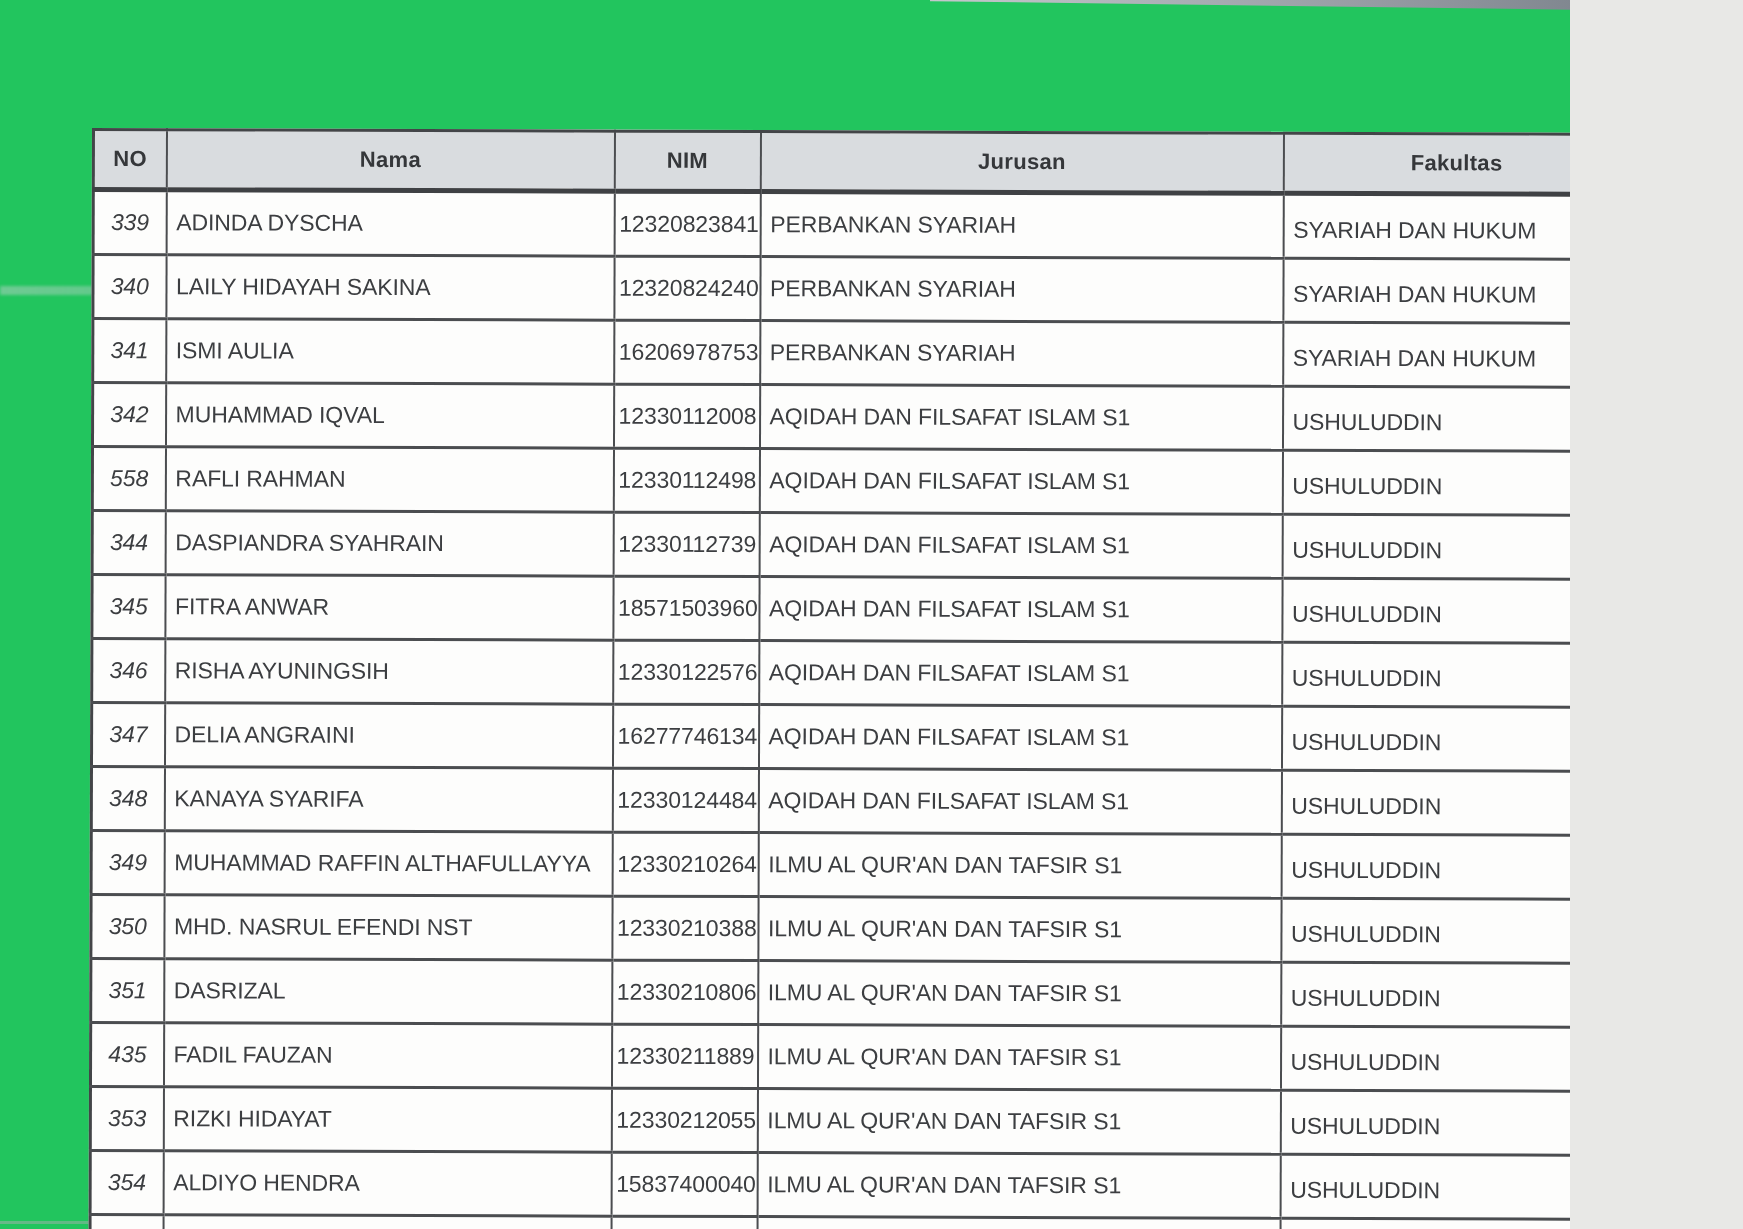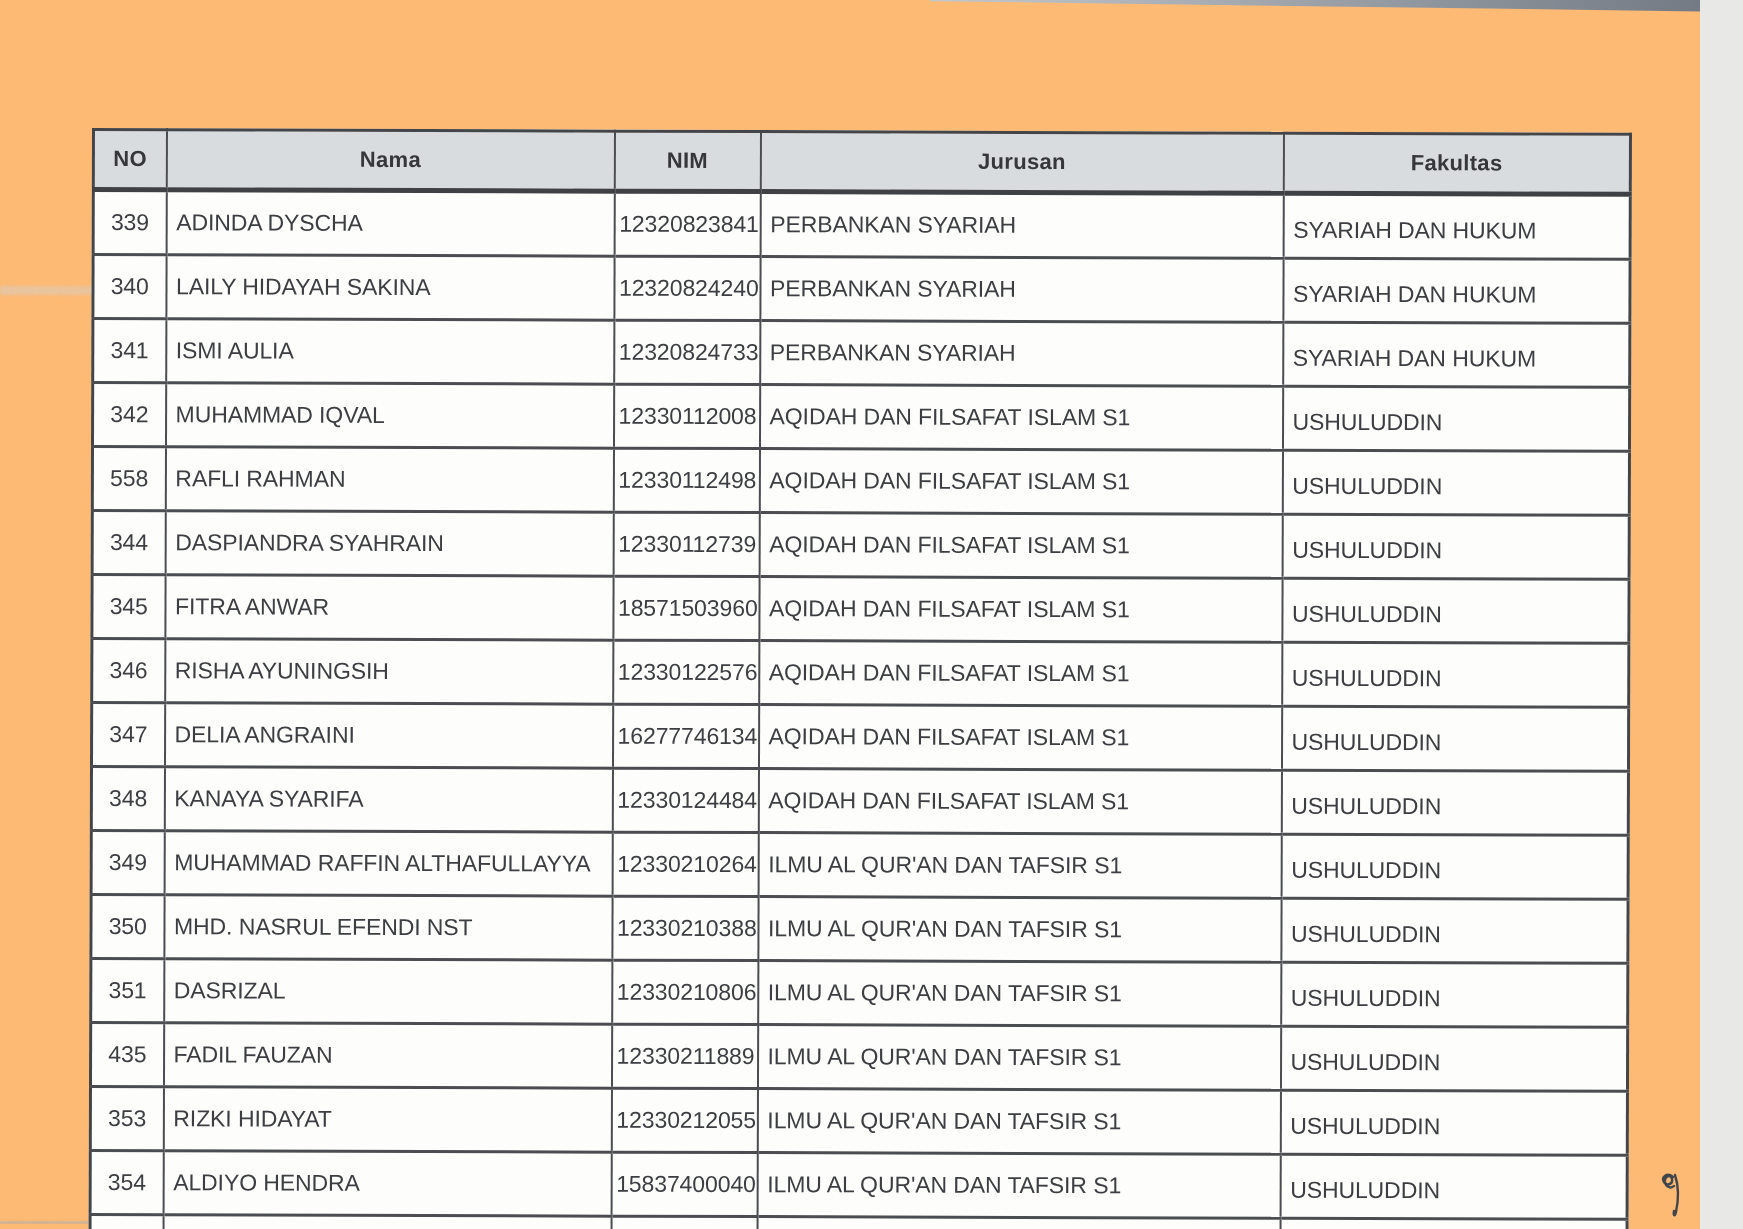--- a/index.html
+++ b/index.html
@@ -2,23 +2,23 @@
 <html><head>
 <meta charset="utf-8">
 <style>
   html, body {
     margin: 0;
     padding: 0;
     background: #e8e8e6;
   }
   .page {
     position: relative;
-    width: 1700px;
+    width: 1570px;
     height: 1229px;
-    background: #fdba74;
+    background: #22c55e;
     overflow: hidden;
     font-family: "Liberation Sans", "DejaVu Sans", sans-serif;
   }
 
   
   .sheet {
     position: absolute;
     left: 92px;
     top: 128px;
     transform: rotate(0.18deg);
@@ -52,21 +52,21 @@
   }
   table.students tbody td {
     height: 52px;
     color: #3c3e41;
     font-size: 23px;
     letter-spacing: -0.1px;
     border-bottom-width: 3px;
     vertical-align: middle;
     background: transparent;
   }
-  td.c-no   { text-align: center; }
+  td.c-no   { text-align: center; font-style: italic; }
   td.c-nama { text-align: left; padding-left: 9px; }
   td.c-nim  { text-align: center; padding: 0 4px; font-size: 22.5px; }
   td.c-jurusan  { text-align: left; padding-left: 9px; }
   td.c-fakultas { text-align: left; padding-left: 9px; padding-top: 8px; }
 
   
   .scan-edge-top {
     position: absolute;
     top: 0;
     left: 930px;
@@ -145,21 +145,21 @@
           <tr>
       <td class="c-no">340</td>
       <td class="c-nama">LAILY HIDAYAH SAKINA</td>
       <td class="c-nim">12320824240</td>
       <td class="c-jurusan">PERBANKAN SYARIAH</td>
       <td class="c-fakultas">SYARIAH DAN HUKUM</td>
     </tr>
           <tr>
       <td class="c-no">341</td>
       <td class="c-nama">ISMI AULIA</td>
-      <td class="c-nim">12320824733</td>
+      <td class="c-nim">16206978753</td>
       <td class="c-jurusan">PERBANKAN SYARIAH</td>
       <td class="c-fakultas">SYARIAH DAN HUKUM</td>
     </tr>
           <tr>
       <td class="c-no">342</td>
       <td class="c-nama">MUHAMMAD IQVAL</td>
       <td class="c-nim">12330112008</td>
       <td class="c-jurusan">AQIDAH DAN FILSAFAT ISLAM S1</td>
       <td class="c-fakultas">USHULUDDIN</td>
     </tr>

